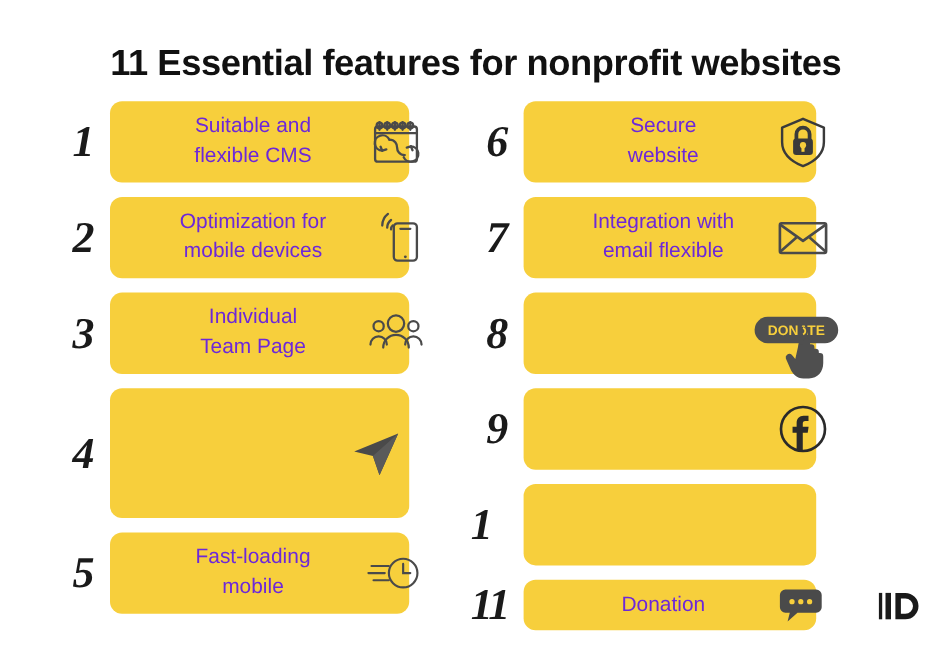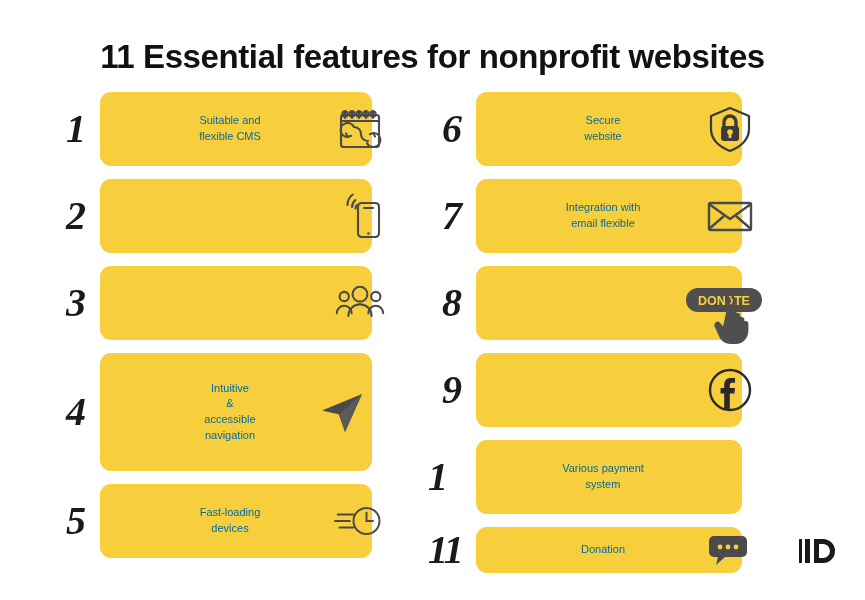--- a/index.html
+++ b/index.html
@@ -70,23 +70,23 @@
     font-family: "Liberation Serif", serif;
     font-style: italic;
     letter-spacing: -2px;
     line-height: 1;
     white-space: nowrap;
     z-index: 3;
   }
   .num.wide { left: -48px; }
 
   .label {
-    font-size: 11px;
+    font-size: 19px;
     line-height: 1.42;
-    color: #0369a1;
+    color: #6d28d9;
     text-align: center;
     font-family: "Liberation Sans", sans-serif;
     padding: 0 30px 0 18px;
     position: relative;
     z-index: 2;
     white-space: pre-line;
   }
 
   
   .icon {
@@ -140,68 +140,68 @@
             <path d="M20 24 c5 0 7 4 7 7 s2 7 7 7"></path>
             <path d="M13.5 34 l-1.5 -3.6 M13.5 34 l3.7 -1.2"></path>
             <path d="M39.5 30 l1.5 3.6 M39.5 30 l-3.7 1.2"></path>
           </g>
         </svg>
       </span>
     </div>
 
     <div class="card h2">
       <span class="num">2</span>
+      <span class="label">Optimization for
+mobile devices</span>
       <span class="icon">
         <svg viewBox="0 0 52 52">
           <g fill="none" stroke="#4A4A4A" stroke-width="2.1" stroke-linecap="round">
             <rect x="24" y="13" width="21" height="34" rx="3.5"></rect>
             <path d="M30 18 h9"></path>
             <path d="M34.5 43.5 h0.01" stroke-width="2.6"></path>
             <path d="M18 17 a9 9 0 0 1 3.5 -7"></path>
             <path d="M13.5 15 a13.5 13.5 0 0 1 5.2 -10.5"></path>
             <path d="M21.5 18.5 a4.5 4.5 0 0 1 1.6 -3.6"></path>
           </g>
         </svg>
       </span>
     </div>
 
     <div class="card h2">
       <span class="num">3</span>
+      <span class="label">Individual
+Team Page</span>
       <span class="icon">
         <svg viewBox="0 0 56 52">
           <g fill="none" stroke="#4A4A4A" stroke-width="2.2" stroke-linecap="round">
             <circle cx="11" cy="19" r="5"></circle>
             <path d="M3 37 a8 8 0 0 1 16 0"></path>
             <circle cx="45" cy="19" r="5"></circle>
             <path d="M37 37 a8 8 0 0 1 16 0"></path>
             <circle cx="28" cy="16.5" r="8"></circle>
             <path d="M15.5 40 a12.5 12.5 0 0 1 25 0"></path>
           </g>
         </svg>
       </span>
     </div>
 
     <div class="card h3">
       <span class="num">4</span>
-      <span class="label">Intuitive
-&amp;
-accessible
-navigation</span>
       <span class="icon inner">
         <svg viewBox="0 0 52 52">
           <path d="M46 8 L6 24.5 L23 28.5 L29 46 Z" fill="#4A4A4A"></path>
           <path d="M46 8 L23 28.5 L29 46 Z" fill="#5A5A5A"></path>
         </svg>
       </span>
     </div>
 
     <div class="card h2">
       <span class="num">5</span>
       <span class="label">Fast-loading
-devices</span>
+mobile</span>
       <span class="icon">
         <svg viewBox="0 0 56 52">
           <g fill="none" stroke="#4A4A4A" stroke-width="2.1" stroke-linecap="round">
             <circle cx="35" cy="26" r="14"></circle>
             <path d="M35 17 v9 h7"></path>
             <path d="M4 19 h17 M1 26 h16 M6 33 h15"></path>
           </g>
         </svg>
       </span>
     </div>
@@ -262,22 +262,20 @@
       <span class="icon">
         <svg viewBox="0 0 52 52">
           <circle cx="26" cy="26" r="20" fill="none" stroke="#2A2A2A" stroke-width="2.4"></circle>
           <path d="M31 14 h-4.5 c-3.8 0 -6.3 2.6 -6.3 6.6 V24 H16.5 v5.4 h3.7 V46 h5.6 V29.4 h4.5 l0.8 -5.4 h-5.3 v-2.8 c0 -1.5 0.5 -2.4 2.3 -2.4 H31 Z" fill="#2A2A2A"></path>
         </svg>
       </span>
     </div>
 
     <div class="card h2">
       <span class="num wide">1</span>
-      <span class="label">Various payment
-system</span>
     </div>
 
     <div class="card h1">
       <span class="num wide">11</span>
       <span class="label">Donation</span>
       <span class="icon" style="right:-6px; width:40px; height:40px;">
         <svg viewBox="0 0 40 40">
           <path d="M6 6 h28 a5 5 0 0 1 5 5 v11 a5 5 0 0 1 -5 5 H17 l-9 8 l2 -8 H6 a5 5 0 0 1 -5 -5 V11 a5 5 0 0 1 5 -5 Z" fill="#4A4A4A"></path>
           <circle cx="12" cy="17" r="2.4" fill="#F7CF3C"></circle>
           <circle cx="20" cy="17" r="2.4" fill="#F7CF3C"></circle>

